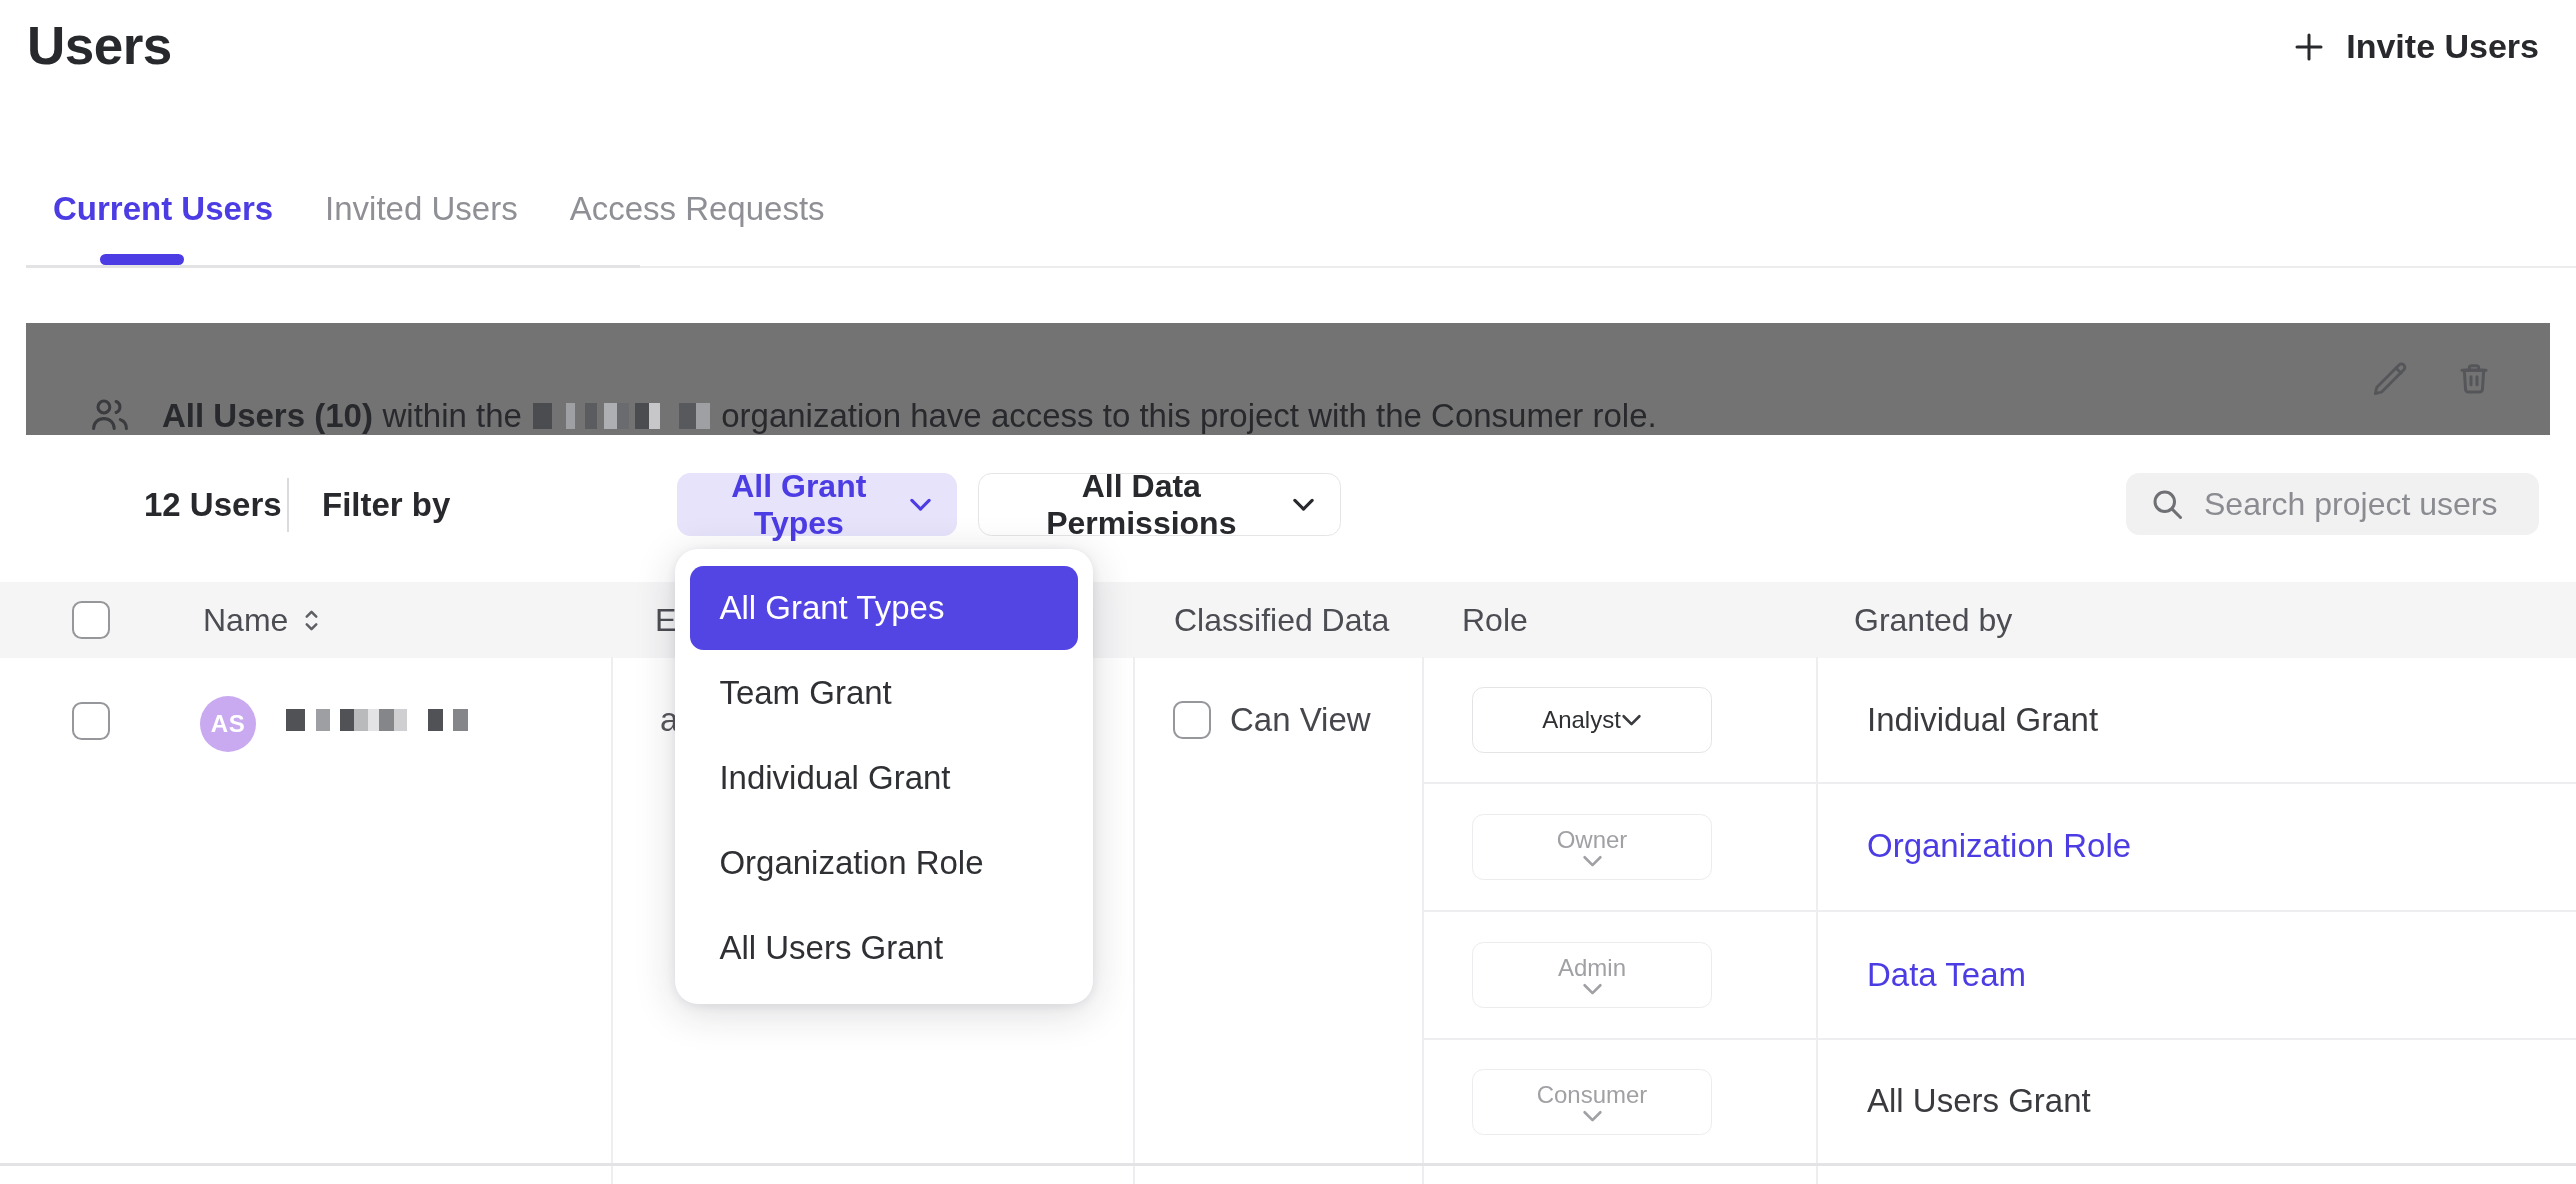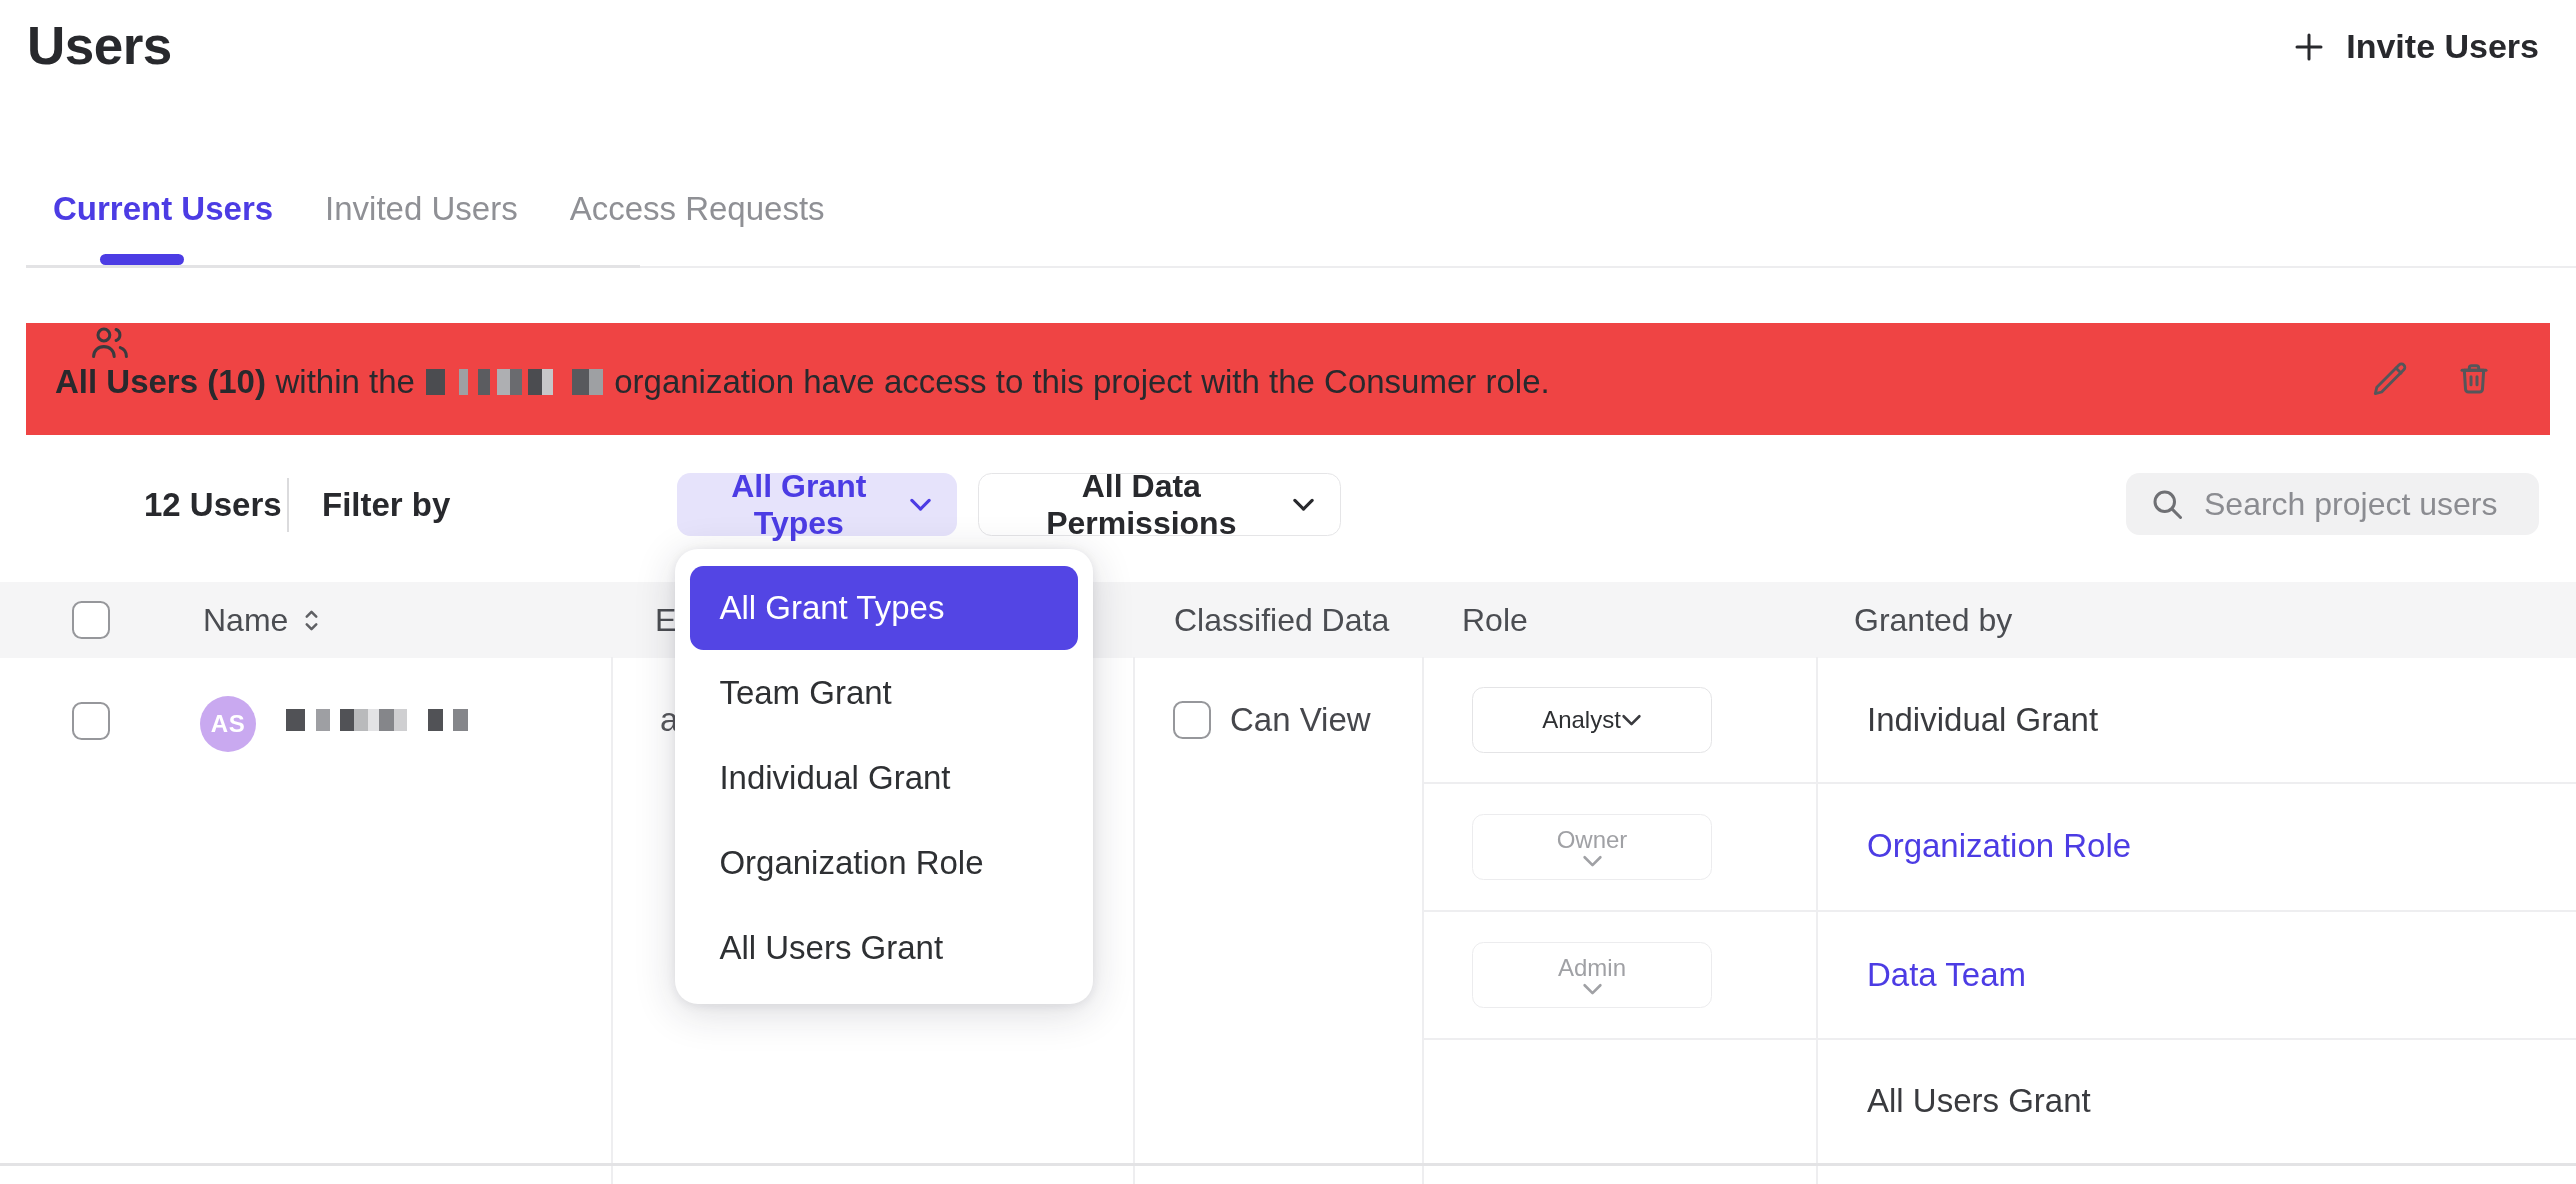--- a/index.html
+++ b/index.html
@@ -17,21 +17,21 @@
 
   
   .tabs { position:absolute; left:53px; top:190px; display:flex; gap:52px; font-size:33px; }
   .tab { color:#8f9095; font-weight:500; background:none; border:none; font-family:"Liberation Sans", sans-serif; font-size:33px; cursor:pointer; }
   .tab.active { color:#4c3ce4; font-weight:700; }
   .tabs-border-light { position:absolute; left:26px; right:0px; top:266px; height:1.9px; background:#ededef; }
   .tabs-border-dark  { position:absolute; left:26px; top:265px; width:614px; height:2.9px; background:#e3e3e5; }
   .tab-underline { position:absolute; left:100px; top:254px; width:84px; height:10.6px; border-radius:6.7px; background:#4c3ce4; z-index:2; }
 
   
-  .banner { position:absolute; left:26px; top:323px; width:2524px; height:112px; background:#ef4444; display:flex; align-items:flex-start;flex-direction:column; }
+  .banner { position:absolute; left:26px; top:323px; width:2524px; height:112px; background:#737373; display:flex; align-items:flex-end; }
   .banner-icon { margin-left:61px; flex:0 0 auto; display:flex; }
   .banner-text { margin-left:29px; font-size:33px; color:#28292d; display:flex; align-items:center; white-space:nowrap; }
   .banner-text strong { font-weight:700; }
   .banner-text .sep { display:inline-block; width:9.6px; }
   .banner-actions { position:absolute; right:56px; top:50%; transform:translateY(-50%); display:flex; align-items:center; gap:44px; }
   .icon-btn { background:none; border:none; cursor:pointer; display:flex; padding:0; }
 
   
   .redact { display:inline-flex; align-items:center; margin:0 11.5px; }
   .rb { display:inline-block; height:26px; }
@@ -273,20 +273,28 @@
     </span>
   </button>
   <button class="role-btn disabled" style="top:942px;">
     <span>Admin</span>
     <span>
       <svg width="21" height="14.4" viewBox="0 0 16 10" fill="none" stroke="#a0a1a5" stroke-width="2" stroke-linecap="round" stroke-linejoin="round">
           <path d="M2 2l6 6 6-6"></path>
         </svg>
     </span>
   </button>
+  <button class="role-btn disabled" style="top:1069px;">
+    <span>Consumer</span>
+    <span>
+      <svg width="21" height="14.4" viewBox="0 0 16 10" fill="none" stroke="#a0a1a5" stroke-width="2" stroke-linecap="round" stroke-linejoin="round">
+          <path d="M2 2l6 6 6-6"></path>
+        </svg>
+    </span>
+  </button>
 
   <div class="granted" style="top:657px;height:125px;">Individual Grant</div>
   <div class="granted link" style="top:782px;height:128px;">Organization Role</div>
   <div class="granted link" style="top:910px;height:129px;">Data Team</div>
   <div class="granted" style="top:1038px;height:125px;">All Users Grant</div>
 
   <div class="menu">
     <div class="menu-item selected">All Grant Types</div>
     <div class="menu-item">Team Grant</div>
     <div class="menu-item">Individual Grant</div>

